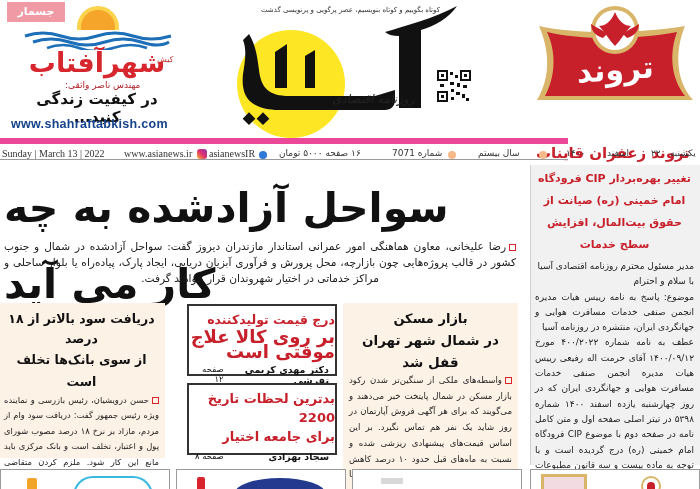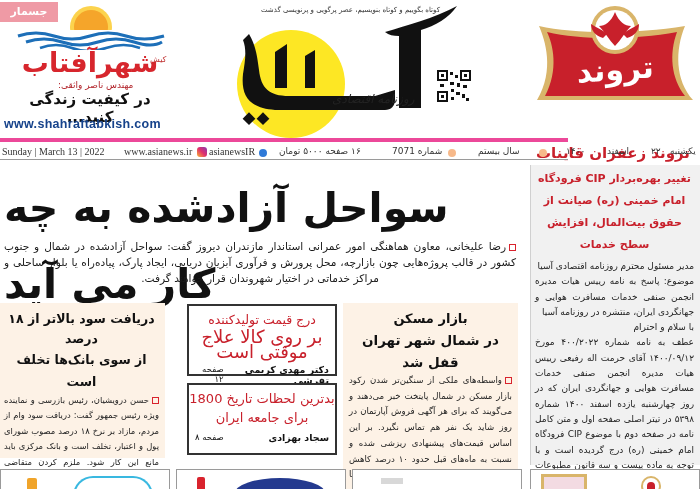--- a/index.html
+++ b/index.html
@@ -2,21 +2,21 @@
 <html><head>
 <meta charset="utf-8">
 <style>
   * { box-sizing: border-box; margin: 0; padding: 0; }
   html, body { width: 700px; height: 489px; overflow: hidden; background: #ffffff; }
   body { font-family: "DejaVu Sans", sans-serif; color: #1a1a1a; position: relative; }
 
   
   .masthead { position: absolute; left: 0; top: 0; width: 700px; height: 137px; }
 
-  .ad-left { position: absolute; left: 0; top: 0; width: 235px; height: 147px; }
+  .ad-left { position: absolute; left: 7px; top: 0; width: 235px; height: 147px; }
   .ad-tag { position: absolute; left: 0; top: 2px; width: 58px; height: 20px; background: #ef9aa5;
             color: #fff; font-size: 11px; font-weight: bold; text-align: center; line-height: 20px; direction: rtl; }
   .sun { position: absolute; left: 68px; top: 4px; width: 46px; height: 26px; overflow: hidden; }
   .sun .disc { position: absolute; left: 6px; top: 6px; width: 34px; height: 34px; border-radius: 50%;
                background: #f5a52a; box-shadow: 0 0 0 4px #fcd34d; }
   .waves { position: absolute; left: 16px; top: 30px; width: 150px; height: 20px; }
   .ad-brand { position: absolute; left: 10px; top: 47px; width: 160px; text-align: center; direction: rtl;
               font-size: 27px; font-weight: bold; color: #d7262d; letter-spacing: -1px; }
   .ad-brand-sub { position: absolute; left: 22px; top: 55px; font-size: 8px; color: #c03030; direction: rtl; }
   .ad-engineer { position: absolute; left: 58px; top: 80px; font-size: 9px; color: #b2232a; direction: rtl; }
@@ -37,21 +37,21 @@
 
   .ad-right { position: absolute; left: 525px; top: 0; width: 175px; height: 137px; }
   .ad-right-emblem { position: absolute; left: 0; top: 0; width: 175px; height: 110px; }
   .ad-right-brand { position: absolute; left: 40px; top: 52px; width: 100px; text-align: center; direction: rtl;
                     font-size: 30px; font-weight: bold; color: #ffffff; transform: rotate(-4deg); }
   .ad-right-caption { position: absolute; left: 6px; top: 106px; width: 164px; text-align: center; direction: rtl;
                       font-size: 15px; font-weight: bold; color: #c8202b; margin-top: 38px; }
 
   
   .dateline { position: absolute; left: 0; top: 138px; width: 568px; height: 22px;
-              border-top: 4px solid #ec4899; border-bottom: 1px solid #9a9a9a;
+              border-top: 6px solid #ec4899; border-bottom: 1px solid #9a9a9a;
               font-size: 9px; color: #333; }
   .dateline span { position: absolute; top: 4px; white-space: nowrap; }
   .dl-en { font-family: "Liberation Serif", serif; font-size: 10px; }
   .dl-fa { direction: rtl; }
   .dot { display: inline-block; width: 8px; height: 8px; border-radius: 50%; position: absolute; top: 7px; }
   .dot-orange { background: #f7b98a; }
   .dot-blue { background: #2f7ad8; }
   .ig { position: absolute; top: 5px; width: 10px; height: 10px; border-radius: 3px;
         background: linear-gradient(45deg, #f7b733, #e1306c, #833ab4); }
 
@@ -69,21 +69,21 @@
   .notice-body { font-size: 9px; line-height: 15.3px; color: #222; text-align: justify; margin-top: 3px; }
   .notice-body p { margin: 0; }
 
   
   .story { position: absolute; direction: rtl; }
   .story-cream { background: #fdf2e6; }
   .story-title { text-align: center; font-weight: bold; color: #111; }
   .story-body { font-size: 9px; line-height: 15.7px; text-align: justify; color: #222; }
 
   .box-story { position: absolute; border: 2px solid #333; background: #fff; direction: rtl; }
-  .box-title { color: #c8202b; font-weight: normal; text-align: center; font-size: 14px; line-height: 22px; }
+  .box-title { color: #c8202b; font-weight: bold; text-align: right; font-size: 14px; line-height: 22px; }
   .box-foot { display: flex; justify-content: space-between; font-size: 9.5px; font-weight: bold; color: #111;
               padding: 0 6px; }
   .box-foot .page { font-weight: normal; font-size: 8.5px; }
 
   
   .bottom-ad { position: absolute; top: 469px; height: 20px; border: 1px solid #9a9a9a; border-bottom: none; overflow: hidden; background: #fff; }
 </style>
 </head>
 <body>
 
@@ -173,22 +173,22 @@
   <span class="dl-fa" style="left:670px;">یکشنبه</span>
 </div>
 
 <h1 class="main-headline">سواحل آزادشده به چه کار می آید</h1>
 <p class="main-lead"><i class="bullet"></i><span>رضا علیخانی، معاون هماهنگی امور عمرانی استاندار مازندران دیروز گفت: سواحل آزادشده در شمال و جنوب کشور در قالب پروژه‌هایی چون بازارچه، محل پرورش و فرآوری آبزیان دریایی، ایجاد پارک، پیاده‌راه یا بلوار ساحلی و مراکز خدماتی در اختیار شهروندان قرار خواهند گرفت.</span></p>
 
 <div class="notice">
   <div class="notice-title">تغییر بهره‌بردار CIP فرودگاه امام خمینی (ره) صیانت از حقوق بیت‌المال، افزایش سطح خدمات</div>
   <div class="notice-body">
     <p>مدیر مسئول محترم روزنامه اقتصادی آسیا</p>
+    <p>با سلام و احترام</p>
     <p>موضوع: پاسخ به نامه رییس هیات مدیره انجمن صنفی خدمات مسافرت هوایی و جهانگردی ایران، منتشره در روزنامه آسیا</p>
-    <p>با سلام و احترام</p>
     <p>عطف به نامه شماره ۴۰۰/۲۰۲۲ مورخ ۱۴۰۰/۰۹/۱۲ آقای حرمت اله رفیعی رییس هیات مدیره انجمن صنفی خدمات مسافرت هوایی و جهانگردی ایران که در روز چهارشنبه یازده اسفند ۱۴۰۰ شماره ۵۳۹۸ در تیتر اصلی صفحه اول و متن کامل نامه در صفحه دوم با موضوع CIP فرودگاه امام خمینی (ره) درج گردیده است و با توجه به ماده بیست و سه قانون مطبوعات مقتضی است دستور فرمایید پاسخ به شرح ذیل با همان کیفیت منتشر گردد.</p>
   </div>
 
 </div>
 
 <div class="story story-cream" style="left:343px; top:303px; width:175px; height:201px; padding:6px 6px 0 6px;">
   <div class="story-title" style="font-size:13px; line-height:20px;">بازار مسکن</div>
   <div class="story-title" style="font-size:13.5px; line-height:22px;">در شمال شهر تهران قفل شد</div>
   <p class="story-body" style="font-size:8.6px;"><i class="bullet"></i><span>واسطه‌های ملکی از سنگین‌تر شدن رکود بازار مسکن در شمال پایتخت خبر می‌دهند و می‌گویند که برای هر آگهی فروش آپارتمان در روز شاید یک نفر هم تماس نگیرد. بر این اساس قیمت‌های پیشنهادی ریزشی شده و نسبت به ماه‌های قبل حدود ۱۰ درصد کاهش یافته است؛ یعنی فروشندگان پول لازم هم تا ۳۰ درصد تخفیف می‌دهند.</span></p>
 </div>
@@ -202,22 +202,22 @@
 <div class="box-story" style="left:187px; top:304px; width:150px; height:72px; padding-top:4px;">
   <div class="box-title" style="font-size:12.5px; line-height:19px;">درج قیمت تولیدکننده</div>
   <div class="box-title" style="font-size:18px; line-height:15px;">بر روی کالا علاج موقتی است</div>
   <div class="box-foot" style="margin-top:5px;">
     <span>دکتر مهدی کریمی تفرشی</span>
     <span class="page">صفحه ۱۲</span>
   </div>
 </div>
 
 <div class="box-story" style="left:187px; top:383px; width:150px; height:72px; padding-top:4px;">
-  <div class="box-title" style="font-size:13px; line-height:19px;">بدترین لحظات تاریخ 1800</div>
-  <div class="box-title" style="font-size:13px; line-height:19px;">برای جامعه ایران</div>
+  <div class="box-title" style="font-size:13px; line-height:19px;">بدترین لحظات تاریخ 2200</div>
+  <div class="box-title" style="font-size:13px; line-height:19px;">برای جامعه اختیار</div>
   <div class="box-foot" style="margin-top:5px;">
     <span>سجاد بهزادی</span>
     <span class="page">صفحه ۸</span>
   </div>
 </div>
 
 <div class="bottom-ad" style="left:0; width:170px;">
   <div style="position:absolute; left:26px; top:8px; width:10px; height:14px; background:#f0a42a; border-radius:2px 2px 0 0;"></div>
   <div style="position:absolute; left:72px; top:6px; width:80px; height:20px; border:2px solid #39b8e0; border-radius:40px 40px 0 0; border-bottom:none;"></div>
 </div>

